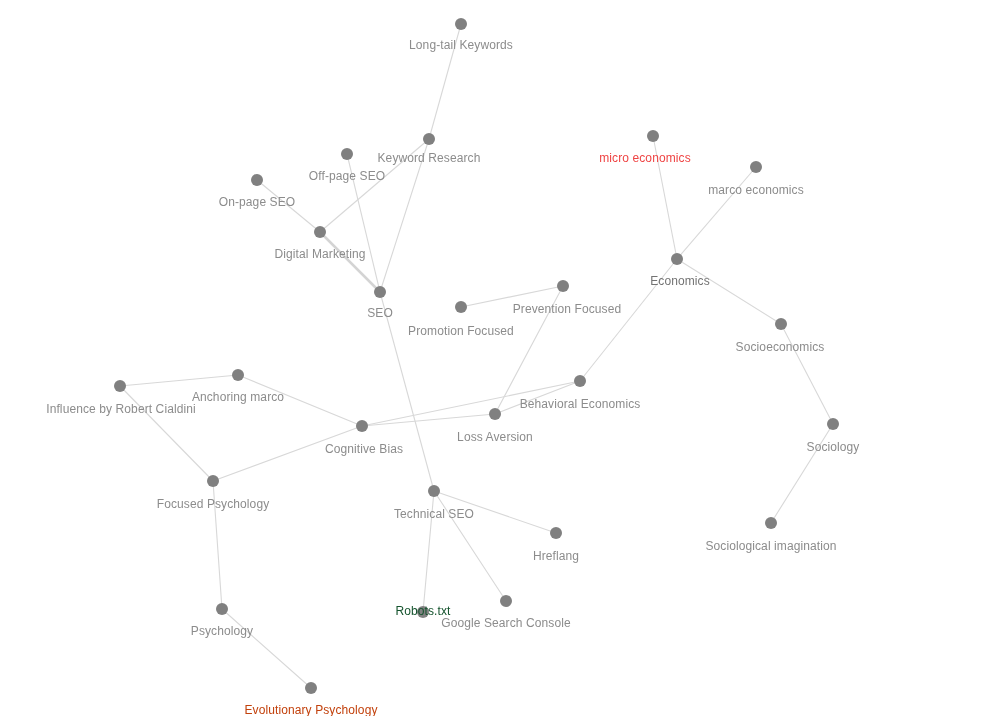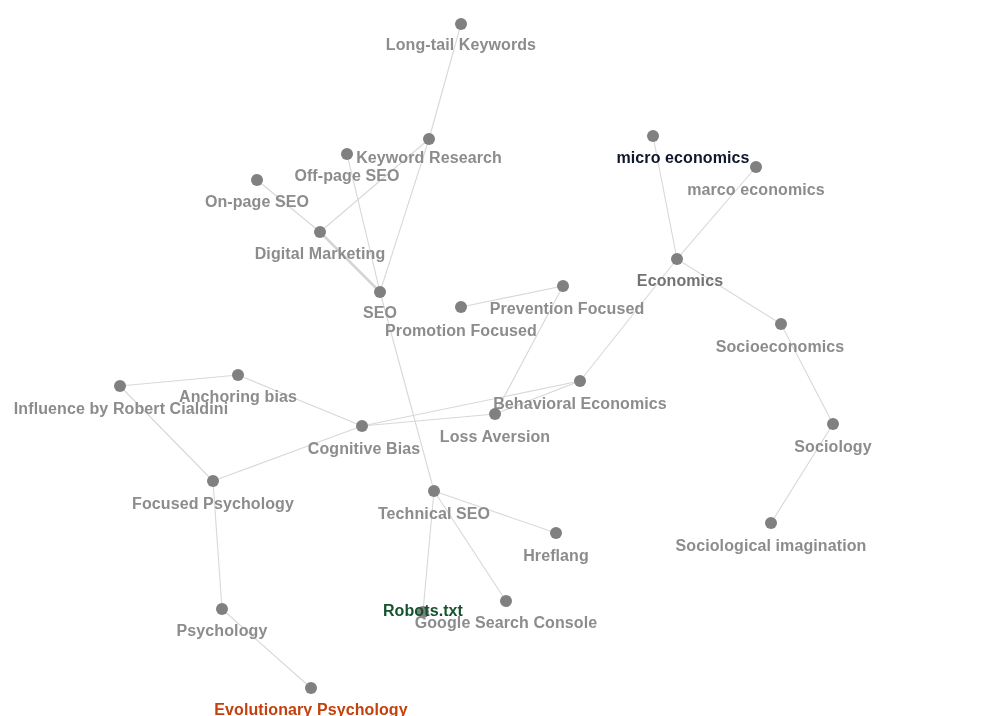--- a/index.html
+++ b/index.html
@@ -50,25 +50,24 @@
     width: 12px;
     height: 12px;
     border-radius: 50%;
     background: #808080;
   }
   .node-label {
     position: absolute;
     transform: translate(-50%, 0);
     white-space: nowrap;
     font-family: "Liberation Sans", sans-serif;
-    font-size: 16px;
+    font-size: 12px;
     line-height: 14px;
     color: #8c8c8c;
     letter-spacing: 0.1px;
-    font-weight: bold;
   }
 </style>
 </head>
 <body>
 
 <div id="graph-canvas" style="background: rgb(255, 255, 255);">
   <svg id="edge-layer" viewBox="0 0 984 716" width="984" height="716" xmlns="http://www.w3.org/2000/svg">
       <line x1="461" y1="24" x2="429" y2="139" class="graph-edge" stroke="#d8d8d8"></line>
       <line x1="429" y1="139" x2="380" y2="292" class="graph-edge" stroke="#d8d8d8"></line>
       <line x1="429" y1="139" x2="320" y2="232" class="graph-edge" stroke="#d8d8d8"></line>
@@ -108,37 +107,37 @@
       <div class="node-label" style="left: 257px; top: 195px; color: rgb(140, 140, 140);">On-page SEO</div>
       <div class="graph-node" style="left: 320px; top: 232px; width: 12px; height: 12px; background: rgb(128, 128, 128);"></div>
       <div class="node-label" style="left: 320px; top: 247px; color: rgb(140, 140, 140);">Digital Marketing</div>
       <div class="graph-node" style="left: 380px; top: 292px; width: 12px; height: 12px; background: rgb(128, 128, 128);"></div>
       <div class="node-label" style="left: 380px; top: 306px; color: rgb(140, 140, 140);">SEO</div>
       <div class="graph-node" style="left: 461px; top: 307px; width: 12px; height: 12px; background: rgb(128, 128, 128);"></div>
       <div class="node-label" style="left: 461px; top: 324px; color: rgb(140, 140, 140);">Promotion Focused</div>
       <div class="graph-node" style="left: 563px; top: 286px; width: 12px; height: 12px; background: rgb(128, 128, 128);"></div>
       <div class="node-label" style="left: 567px; top: 302px; color: rgb(140, 140, 140);">Prevention Focused</div>
       <div class="graph-node" style="left: 653px; top: 136px; width: 12px; height: 12px; background: rgb(128, 128, 128);"></div>
-      <div class="node-label" style="left: 683px; top: 151px; color: #0f172a; text-align: right;">micro economics</div>
+      <div class="node-label" style="left: 645px; top: 151px; color: #ef4444; text-align: right;">micro economics</div>
       <div class="graph-node" style="left: 756px; top: 167px; width: 12px; height: 12px; background: rgb(128, 128, 128);"></div>
       <div class="node-label" style="left: 756px; top: 183px; color: rgb(140, 140, 140);">marco economics</div>
       <div class="graph-node" style="left: 677px; top: 259px; width: 12px; height: 12px; background: rgb(128, 128, 128);"></div>
       <div class="node-label" style="left: 680px; top: 274px; color: #737373;">Economics</div>
       <div class="graph-node" style="left: 781px; top: 324px; width: 12px; height: 12px; background: rgb(128, 128, 128);"></div>
       <div class="node-label" style="left: 780px; top: 340px; color: rgb(140, 140, 140);">Socioeconomics</div>
       <div class="graph-node" style="left: 833px; top: 424px; width: 12px; height: 12px; background: rgb(128, 128, 128);"></div>
       <div class="node-label" style="left: 833px; top: 440px; color: rgb(140, 140, 140);">Sociology</div>
       <div class="graph-node" style="left: 771px; top: 523px; width: 12px; height: 12px; background: rgb(128, 128, 128);"></div>
       <div class="node-label" style="left: 771px; top: 539px; color: rgb(140, 140, 140);">Sociological imagination</div>
       <div class="graph-node" style="left: 580px; top: 381px; width: 12px; height: 12px; background: rgb(128, 128, 128);"></div>
       <div class="node-label" style="left: 580px; top: 397px; color: rgb(140, 140, 140);">Behavioral Economics</div>
       <div class="graph-node" style="left: 495px; top: 414px; width: 12px; height: 12px; background: rgb(128, 128, 128);"></div>
       <div class="node-label" style="left: 495px; top: 430px; color: rgb(140, 140, 140);">Loss Aversion</div>
       <div class="graph-node" style="left: 238px; top: 375px; width: 12px; height: 12px; background: rgb(128, 128, 128);"></div>
-      <div class="node-label" style="left: 238px; top: 390px; color: rgb(140, 140, 140);">Anchoring bias</div>
+      <div class="node-label" style="left: 238px; top: 390px; color: rgb(140, 140, 140);">Anchoring marco</div>
       <div class="graph-node" style="left: 120px; top: 386px; width: 12px; height: 12px; background: rgb(128, 128, 128);"></div>
       <div class="node-label" style="left: 121px; top: 402px; color: rgb(140, 140, 140);">Influence by Robert Cialdini</div>
       <div class="graph-node" style="left: 362px; top: 426px; width: 12px; height: 12px; background: rgb(128, 128, 128);"></div>
       <div class="node-label" style="left: 364px; top: 442px; color: rgb(140, 140, 140);">Cognitive Bias</div>
       <div class="graph-node" style="left: 213px; top: 481px; width: 12px; height: 12px; background: rgb(128, 128, 128);"></div>
       <div class="node-label" style="left: 213px; top: 497px; color: rgb(140, 140, 140);">Focused Psychology</div>
       <div class="graph-node" style="left: 222px; top: 609px; width: 12px; height: 12px; background: rgb(128, 128, 128);"></div>
       <div class="node-label" style="left: 222px; top: 624px; color: rgb(140, 140, 140);">Psychology</div>
       <div class="graph-node" style="left: 311px; top: 688px; width: 12px; height: 12px; background: rgb(128, 128, 128);"></div>
       <div class="node-label" style="left: 311px; top: 703px; color: #c2410c;">Evolutionary Psychology</div>

